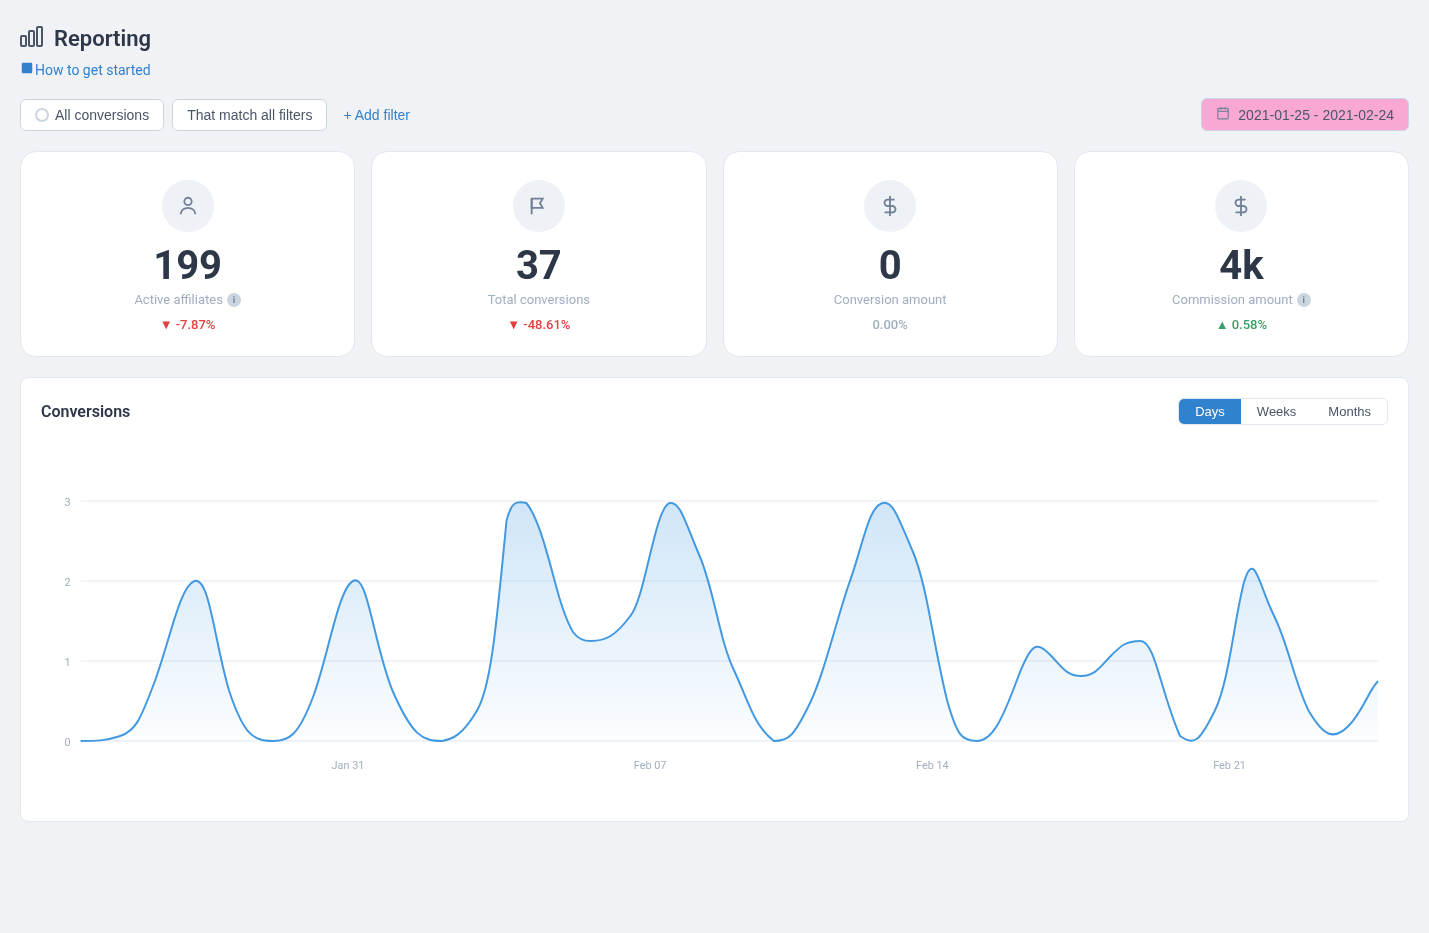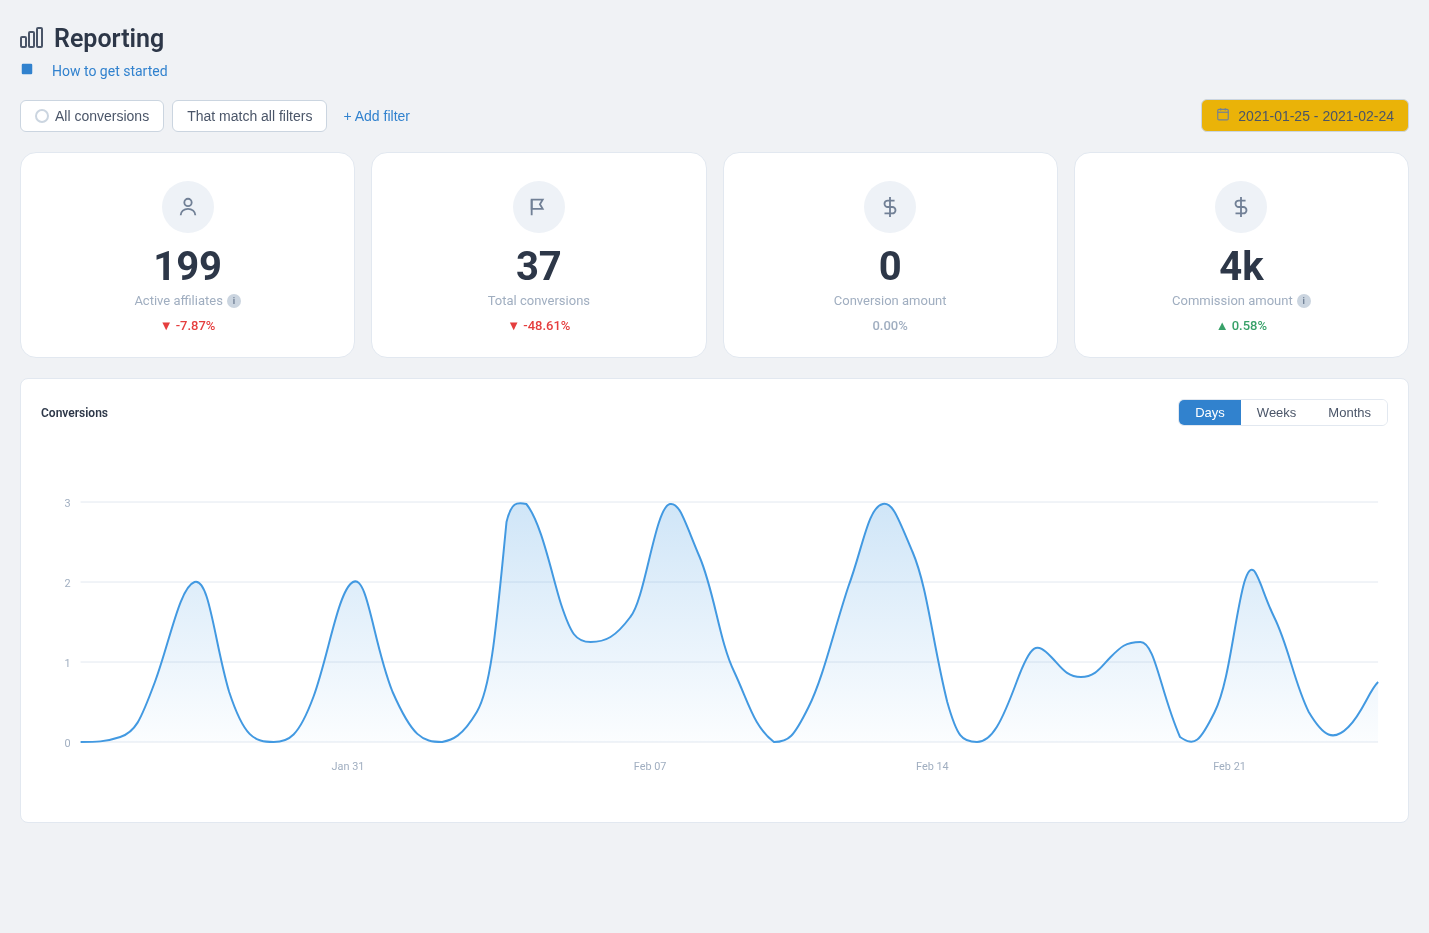--- a/index.html
+++ b/index.html
@@ -13,42 +13,42 @@
       padding: 24px 20px;
       max-width: 1429px;
     }
     .page-header {
       display: flex;
       align-items: center;
       gap: 10px;
       margin-bottom: 8px;
     }
     .page-title {
-      font-size: 25px;
+      font-size: 22px;
       font-weight: 600;
       color: #2d3748;
     }
     .bar-chart-icon {
       color: #4a5568;
     }
     .description {
       font-size: 14px;
       color: #4a5568;
       margin-bottom: 8px;
       max-width: 620px;
       line-height: 1.5;
     }
     .description strong {
       font-weight: 700;
       color: #2d3748;
     }
     .how-to-link {
       display: inline-flex;
       align-items: center;
-      gap: 18px;
+      gap: 1px;
       font-size: 14px;
       color: #3182ce;
       text-decoration: none;
       margin-bottom: 20px;
     }
     .filter-bar {
       display: flex;
       align-items: center;
       gap: 8px;
       margin-bottom: 20px;
@@ -93,21 +93,21 @@
       padding: 7px 8px;
     }
     .date-range-btn {
       margin-left: auto;
       display: flex;
       align-items: center;
       gap: 8px;
       border: 1px solid #cbd5e0;
       border-radius: 6px;
       padding: 7px 14px;
-      background: #eab308;
+      background: #f9a8d4;
       font-size: 14px;
       color: #4a5568;
       cursor: pointer;
       justify-content: space-between;
     }
     .stats-grid {
       display: grid;
       grid-template-columns: repeat(4, 1fr);
       gap: 16px;
       margin-bottom: 20px;
@@ -177,21 +177,21 @@
       border: 1px solid #e2e8f0;
       padding: 20px;
     }
     .chart-header {
       display: flex;
       align-items: center;
       justify-content: space-between;
       margin-bottom: 16px;
     }
     .chart-title {
-      font-size: 12px;
+      font-size: 16px;
       font-weight: 600;
       color: #2d3748;
     }
     .time-toggle {
       display: flex;
       border: 1px solid #e2e8f0;
       border-radius: 6px;
       overflow: hidden;
     }
     .time-toggle-btn {

